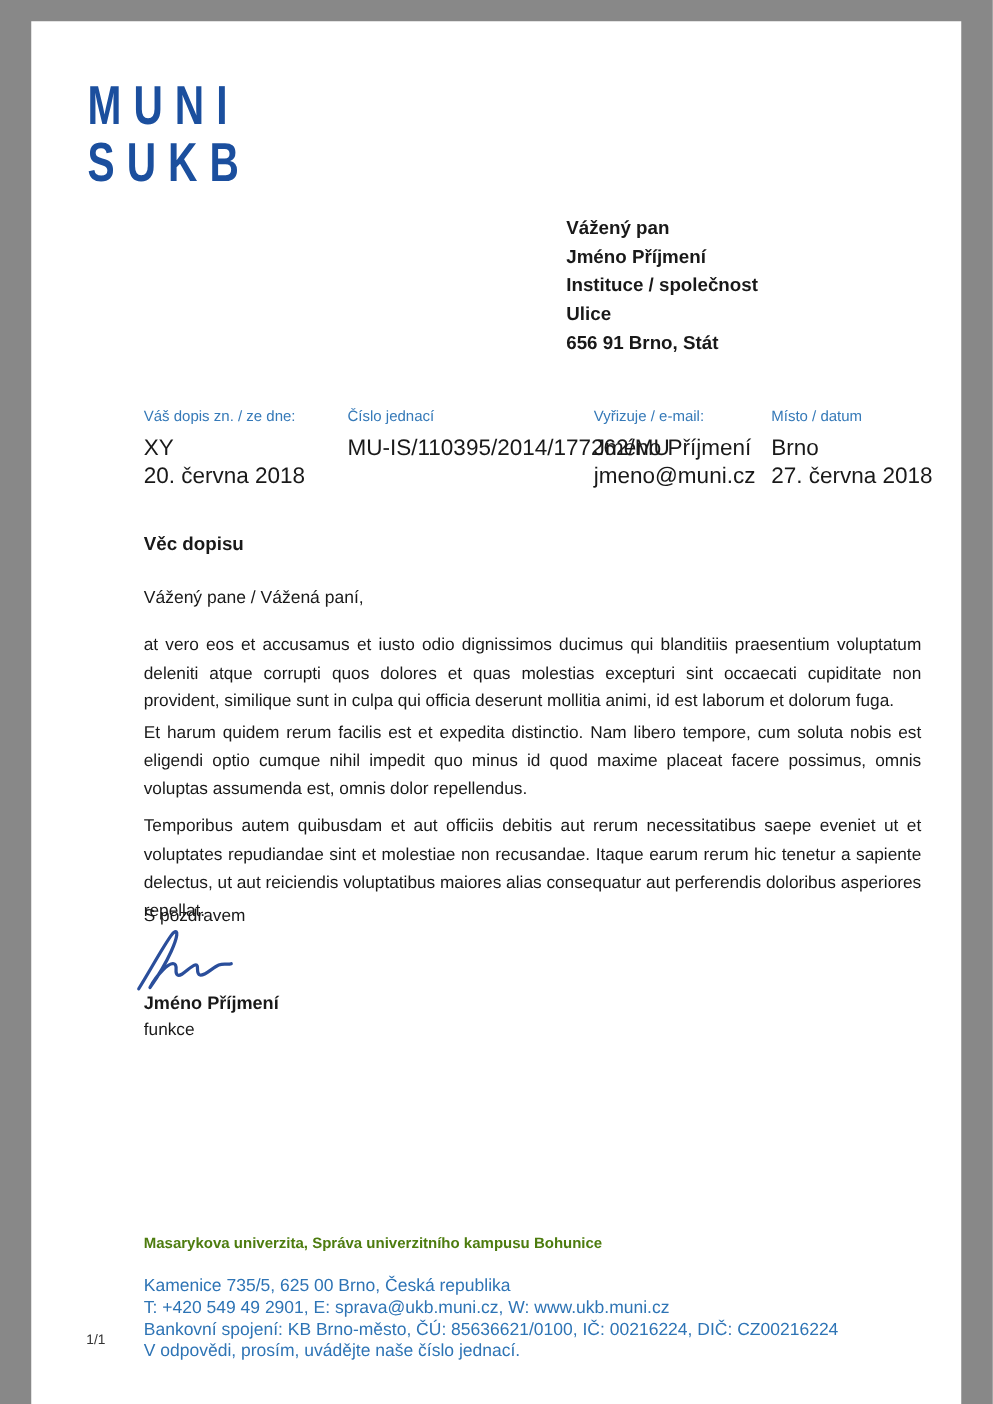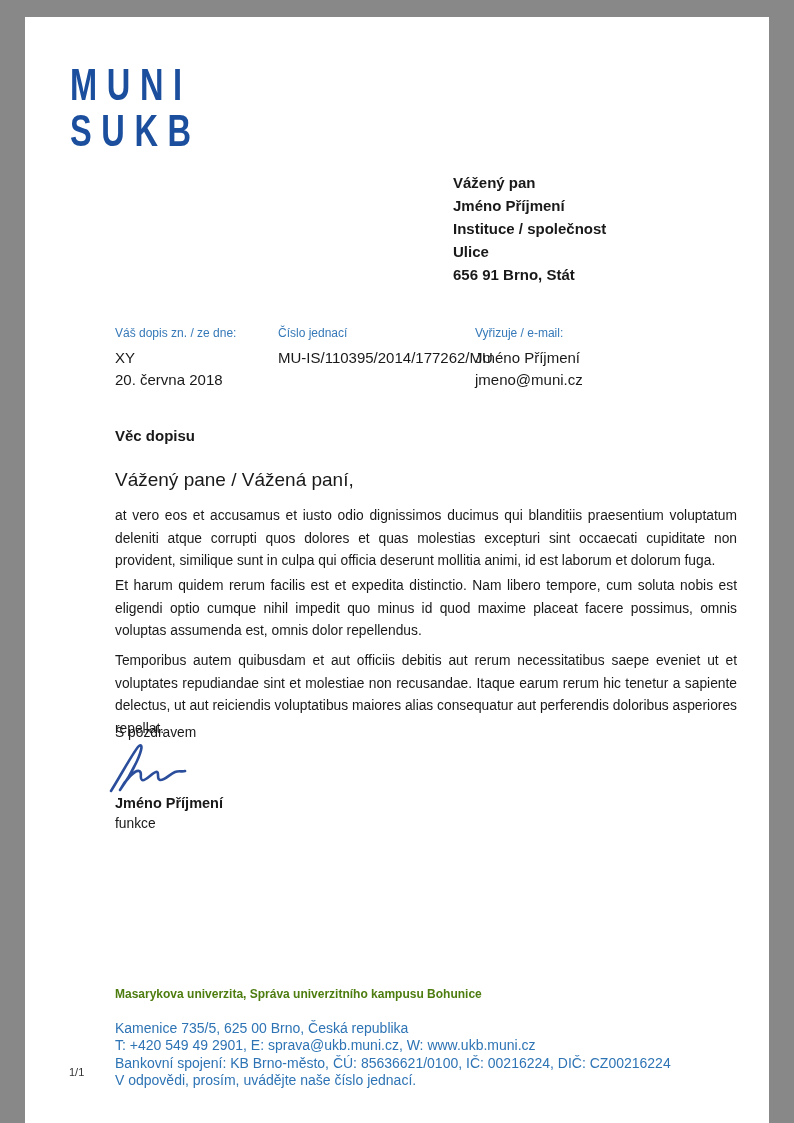--- a/index.html
+++ b/index.html
@@ -44,37 +44,37 @@
   .info-col.c3 { left: 450px; width: 140px; }
   .info-col.c4 { left: 592px; width: 150px; }
   .info-label {
     color: #3579B8;
     font-size: 12px;
     line-height: 16px;
     margin-bottom: 6px;
     white-space: nowrap;
   }
   .info-value {
-    font-size: 15px;
+    font-size: 18px;
     line-height: 22px;
     white-space: nowrap;
   }
   
   .subject {
     position: absolute;
     left: 90px;
     top: 410px;
     font-size: 15px;
     font-weight: 700;
   }
   .salutation {
     position: absolute;
     left: 90px;
     top: 452px;
-    font-size: 19px;
+    font-size: 14px;
   }
   .para {
     position: absolute;
     left: 90px;
     width: 622px;
     font-size: 13.8px;
     line-height: 22.5px;
     text-align: justify;
   }
   .para.p1 { top: 488px; }
@@ -154,20 +154,25 @@
   </div>
   <div class="info-col c2">
     <div class="info-label">Číslo jednací</div>
     <div class="info-value">MU-IS/110395/2014/177262/MU</div>
   </div>
   <div class="info-col c3">
     <div class="info-label">Vyřizuje / e-mail:</div>
     <div class="info-value">Jméno Příjmení</div>
     <div class="info-value">jmeno@muni.cz</div>
   </div>
+  <div class="info-col c4">
+    <div class="info-label">Místo / datum</div>
+    <div class="info-value">Brno</div>
+    <div class="info-value">27. června 2018</div>
+  </div>
 
   <div class="subject">Věc dopisu</div>
   <div class="salutation">Vážený pane / Vážená paní,</div>
   <p class="para p1">at vero eos et accusamus et iusto odio dignissimos ducimus qui blanditiis praesentium voluptatum deleniti atque corrupti quos dolores et quas molestias excepturi sint occaecati cupiditate non provident, similique sunt in culpa qui officia deserunt mollitia animi, id est laborum et dolorum fuga.</p>
   <p class="para p3">Temporibus autem quibusdam et aut officiis debitis aut rerum necessitatibus saepe eveniet ut et voluptates repudiandae sint et molestiae non recusandae. Itaque earum rerum hic tenetur a sapiente delectus, ut aut reiciendis voluptatibus maiores alias consequatur aut perferendis doloribus asperiores repellat.</p>
   <p class="para p2">Et harum quidem rerum facilis est et expedita distinctio. Nam libero tempore, cum soluta nobis est eligendi optio cumque nihil impedit quo minus id quod maxime placeat facere possimus, omnis voluptas assumenda est, omnis dolor repellendus.</p>
   <div class="closing">S pozdravem</div>
 
   <svg class="signature-svg" width="100" height="58" viewBox="0 0 100 58" fill="none">
     <path d="M4 52 C 14 36, 28 10, 32 7 C 36 4, 35 11, 30 22 C 25 33, 18 44, 13 51

